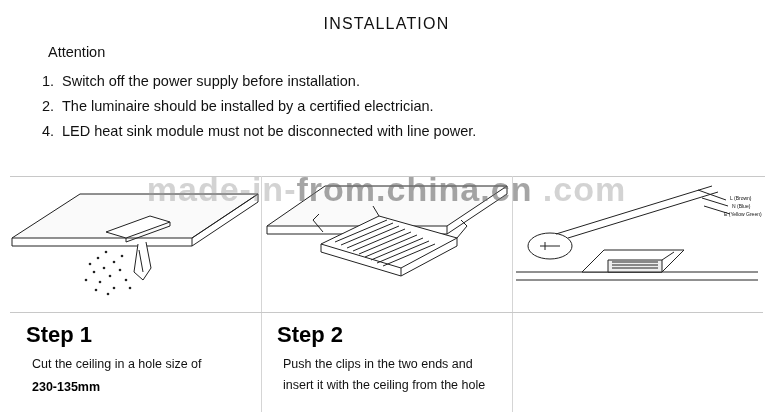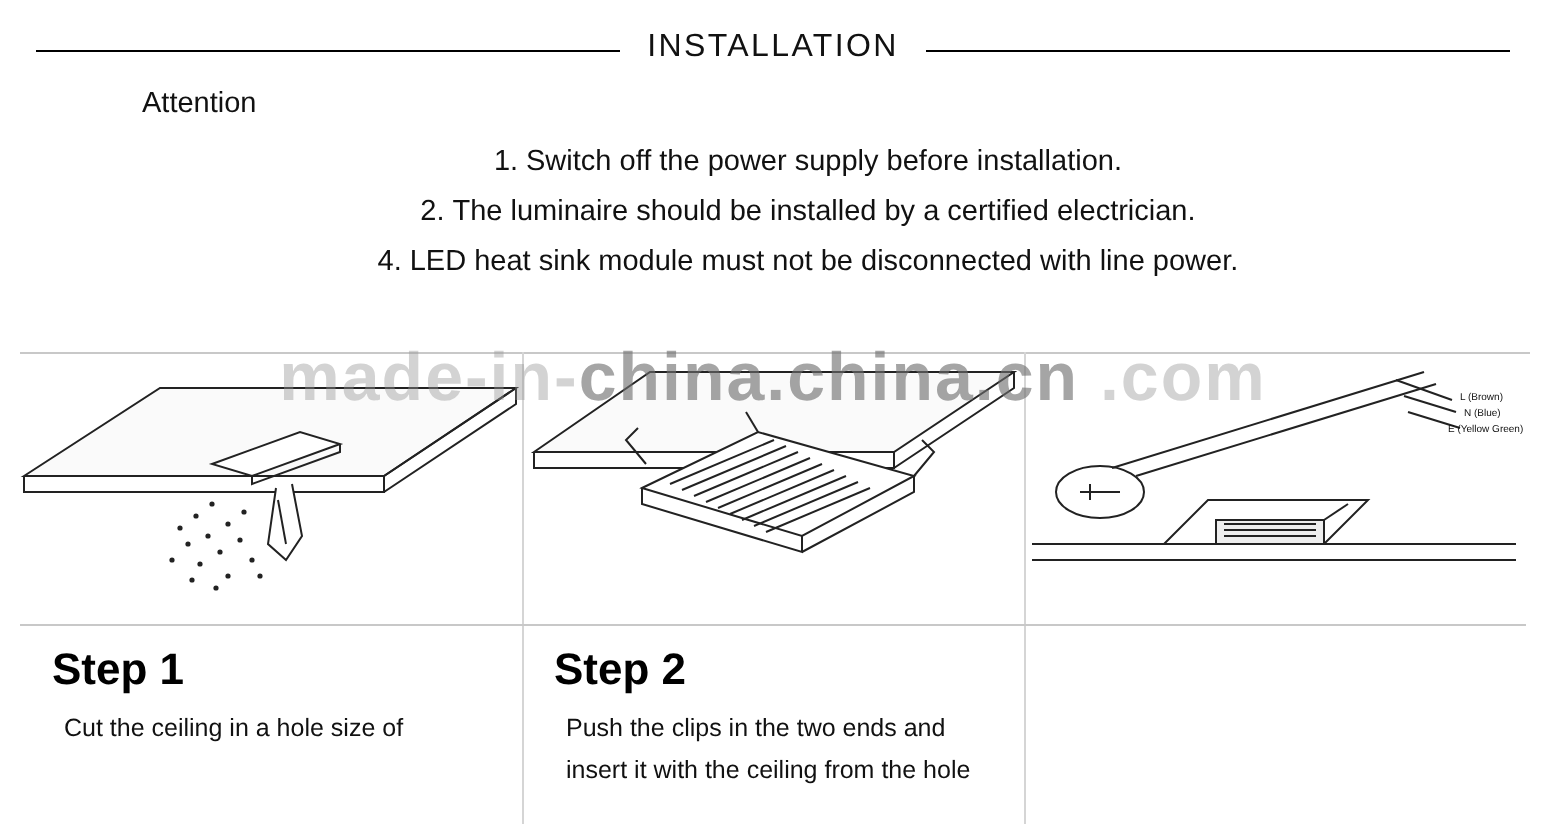--- a/index.html
+++ b/index.html
@@ -18,20 +18,21 @@
 
   
   .header {
     position: absolute;
     top: 10px;
     left: 0;
     width: 773px;
     height: 28px;
     display: flex;
     align-items: center;
+    flex-direction: column;
   }
   .header .rule {
     flex: 1 1 auto;
     height: 1px;
     background: #000000;
     margin-top: 2px;
   }
   .header .rule.left { margin-right: 14px; margin-left: 18px; }
   .header .rule.right { margin-left: 14px; margin-right: 18px; }
   .header .title {
@@ -46,32 +47,30 @@
   .attention-wrap {
     position: absolute;
     top: 44px;
     left: 42px;
     width: 720px;
   }
   .attention-title {
     font-size: 14.5px;
     margin-bottom: 9px;
     padding-left: 6px;
-    margin-left: 23px;
   }
   .attention-list {
     list-style: none;
     margin: 0;
     padding: 0;
   }
   .attention-list li {
     font-size: 14.5px;
     line-height: 25px;
     white-space: nowrap;
-    text-align: center;
   }
   .attention-list li .num {
     display: inline-block;
     width: 20px;
   }
 
   
   .watermark {
     position: absolute;
     top: 168px;
@@ -201,20 +200,21 @@
             <circle cx="112" cy="80" r="1.3"></circle>
           <circle cx="98" cy="118" r="1.3"></circle>
             <circle cx="86" cy="114" r="1.3"></circle>
           <circle cx="120" cy="112" r="1.3"></circle>
             <circle cx="76" cy="104" r="1.3"></circle>
         </g>
       </svg>
     </div>
     <div class="step-title">Step 1</div>
     <div class="step-desc">Cut the ceiling in a hole size of</div>
+    <div class="step-note">230-135mm</div>
   </div>
 
   <div class="vsep" style="left:251px;"></div>
 
   <div class="step">
     <div class="figure">
       <svg width="251" height="136" viewBox="0 0 251 136">
         <g fill="none" stroke="#222" stroke-width="1">
           <path d="M6 50 L64 10 L246 10 L186 50 Z" fill="#fafafa"></path>
           <path d="M6 50 L6 58 L186 58 L186 50"></path>
@@ -268,14 +268,14 @@
         <text x="218" y="24" font-family="Liberation Sans, sans-serif" font-size="5" fill="#111">L (Brown)</text>
         <text x="220" y="32" font-family="Liberation Sans, sans-serif" font-size="5" fill="#111">N (Blue)</text>
         <text x="212" y="40" font-family="Liberation Sans, sans-serif" font-size="5" fill="#111">E (Yellow Green)</text>
       </svg>
     </div>
     <div class="step-note"></div>
   </div>
 </div>
 
 <div class="watermark">
-  <span>made-in-</span><span class="strong">china.china.cn</span><span> .com</span>
+  <span>made-in-</span><span class="strong">from.china.cn</span><span> .com</span>
 </div>
 
 </body></html>

